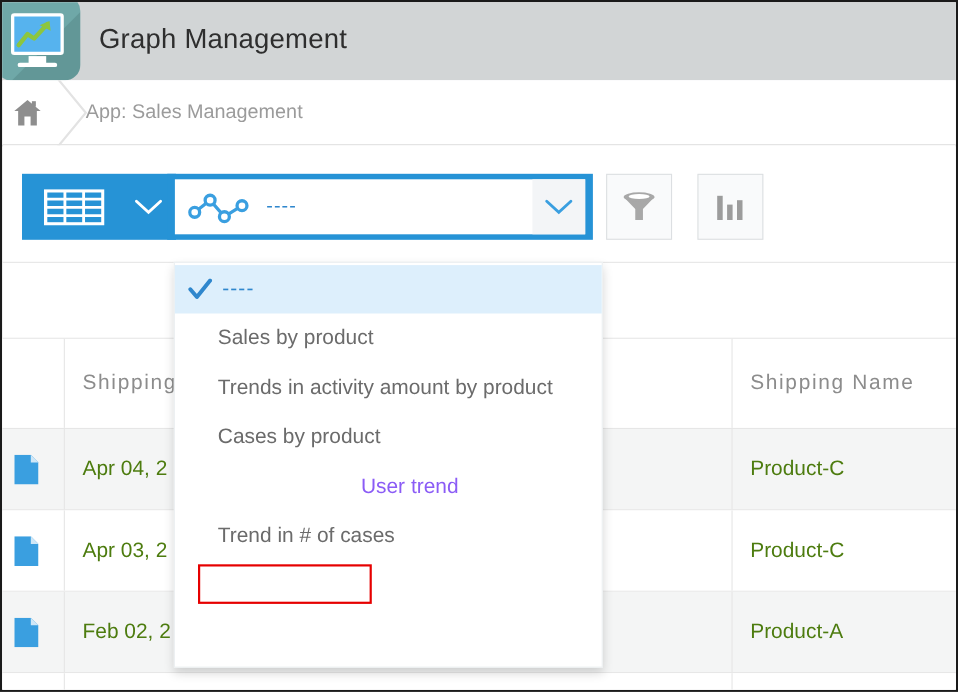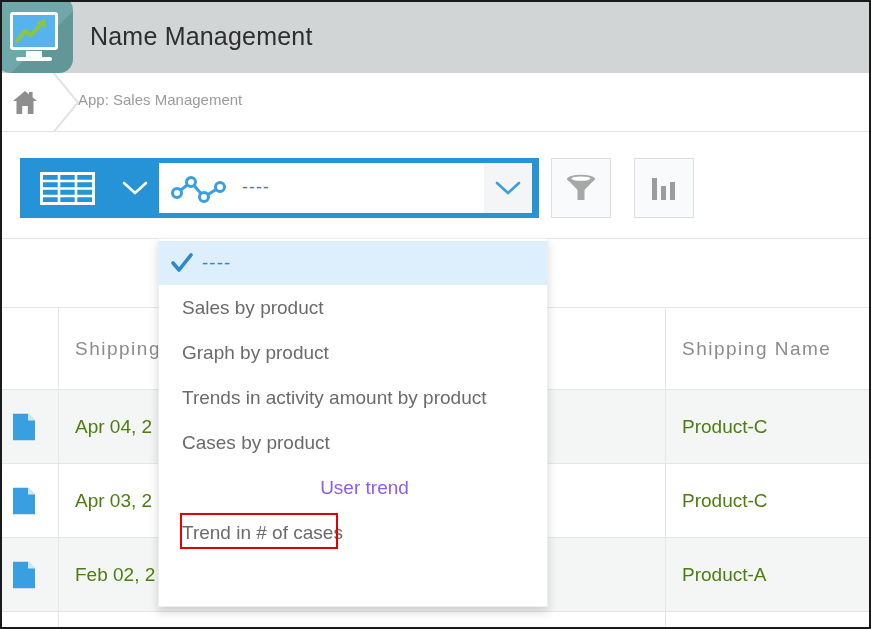--- a/index.html
+++ b/index.html
@@ -68,21 +68,21 @@
   .bc-home {
     position: absolute; left: 10px; top: 17px;
     width: 26px; height: 25px;
   }
   .bc-sep {
     position: absolute; left: 46px; top: 71px;
     width: 38px; height: 59px;
   }
   .bc-text {
     position: absolute; left: 76px; top: 89px;
-    font-size: 15px; color: #9b9b9b;
+    font-size: 18px; color: #9b9b9b;
   }
 
   
   .toolbar { position: absolute; left: 0; top: 131px; width: 867px; height: 105px; background:#fff; }
   .view-btn {
     position: absolute; left: 18px; top: 25px;
     width: 140px; height: 60px;
     background: #2693d6;
     display: flex; align-items: center;
   }
@@ -143,21 +143,21 @@
     width: 390px; height: 369px;
     background: #ffffff;
     box-shadow: 0 5px 9px rgba(0,0,0,0.16);
     border: 1px solid #eceff1;
     z-index: 40;
   }
   .dd-item {
     position: relative;
     height: 45px;
     display: flex; align-items: center;
-    padding-left: 23px;
+    padding-left: 39px;
     font-size: 19px; color: #6b6b6b;
     white-space: nowrap;
   }
   .dd-item.first { height: 44px; background: #ddeffc; padding-left: 0; margin-top: 2px; }
   .dd-check { position: absolute; left: 12px; top: 12px; width: 22px; height: 20px; }
   .dd-first-label { padding-left: 43px; color: #2f87cd; letter-spacing: 1px; }
   .dd-item.highlight { color: #8b5cf6; justify-content: center; }
   .dd-hl-box {
     position: absolute; left: 178px; top: 511px;
     width: 158px; height: 36px;
@@ -176,21 +176,21 @@
       <div class="shadow-tri"></div>
       <div class="monitor">
         <svg width="42" height="32" viewBox="0 0 42 32">
           <polyline points="4,26 12,16 18,20 30,7" fill="none" stroke="#8cc63f" stroke-width="4" stroke-linecap="round" stroke-linejoin="round"></polyline>
           <polygon points="32,4 33,13 23,8" fill="#8cc63f"></polygon>
         </svg>
       </div>
       <div class="monitor-stand"></div>
       <div class="monitor-base"></div>
     </div>
-    <div class="app-title">Name Management</div>
+    <div class="app-title">Graph Management</div>
   </div>
 
   <div class="breadcrumb-bar">
     <svg class="bc-home" viewBox="0 0 26 25">
       <path d="M13 1 L25 11 L21.5 11 L21.5 24 L15.8 24 L15.8 16 L10.2 16 L10.2 24 L4.5 24 L4.5 11 L1 11 Z" fill="#8e8e8e"></path>
       <rect x="17" y="2" width="3.6" height="5" fill="#8e8e8e"></rect>
     </svg>
   </div>
   <svg class="bc-sep" viewBox="0 0 38 59">
     <polyline points="4,-2 30,29.5 4,61" fill="none" stroke="#e3e3e3" stroke-width="2"></polyline>
@@ -316,23 +316,20 @@
     <div class="dd-item first">
       <svg class="dd-check" viewBox="0 0 22 20">
         <polyline points="2,10 8,17 20,2" fill="none" stroke="#2f87cd" stroke-width="3.6" stroke-linecap="round" stroke-linejoin="round"></polyline>
       </svg>
       <span class="dd-first-label">----</span>
     </div>
     <div class="dd-item">
       <span>Sales by product</span>
     </div>
     <div class="dd-item">
-      <span>Graph by product</span>
-    </div>
-    <div class="dd-item">
       <span>Trends in activity amount by product</span>
     </div>
     <div class="dd-item">
       <span>Cases by product</span>
     </div>
     <div class="dd-item highlight">
       <span>User trend</span>
     </div>
     <div class="dd-item">
       <span>Trend in # of cases</span>

